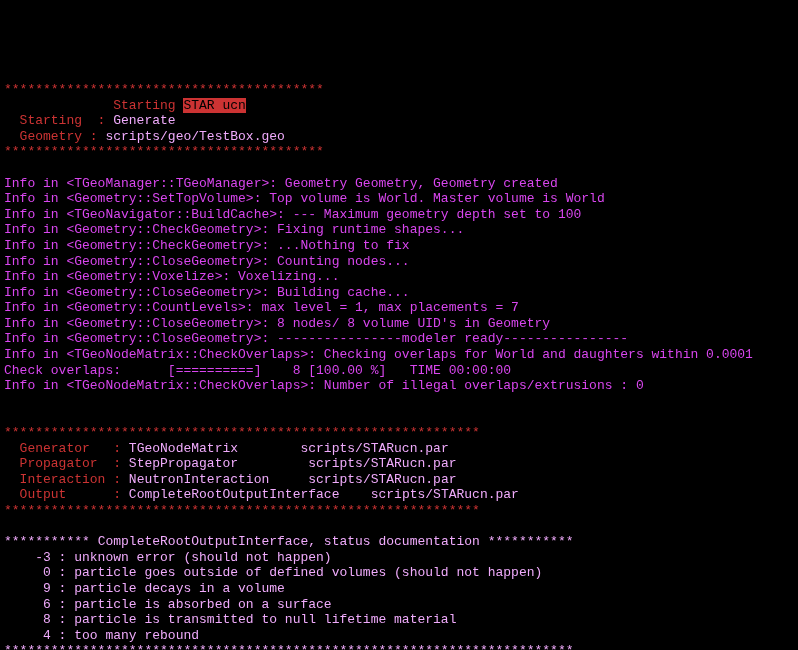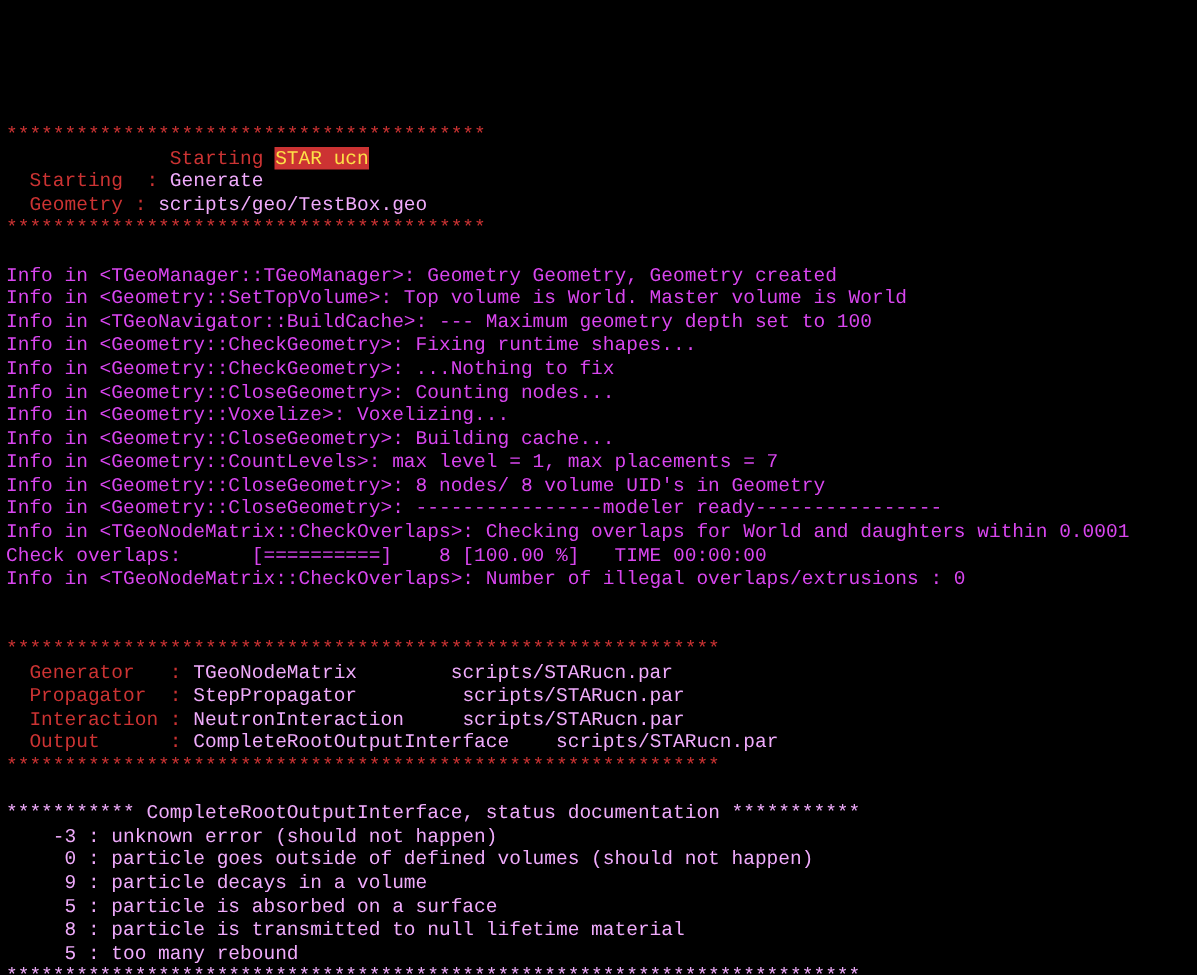--- a/index.html
+++ b/index.html
@@ -11,21 +11,21 @@
     padding: 4px;
     width: 798px;
     height: 650px;
     overflow: hidden;
     white-space: pre;
     line-height: 1.2;
   }
   .red { color: #cc3333; }
   .blue { color: #f0abfc; }
   .gray { color: #d946ef; }
-  .hl-red { background: #cc3333; color: #fde047; }
+  .hl-red { background: #cc3333; color: #000000; }
 </style>
 </head>
 <body>
 
 
 
 <div>
 <span class="red">*****************************************</span>
 <span class="red">              Starting </span><span class="hl-red">STAR ucn</span>
 <span class="red">  Starting  : </span><span class="blue">Generate</span>
@@ -52,23 +52,23 @@
 <span class="red">  Generator   : </span><span class="blue">TGeoNodeMatrix</span><span class="blue">        scripts/STARucn.par</span>
 <span class="red">  Propagator  : </span><span class="blue">StepPropagator</span><span class="blue">         scripts/STARucn.par</span>
 <span class="red">  Interaction : </span><span class="blue">NeutronInteraction</span><span class="blue">     scripts/STARucn.par</span>
 <span class="red">  Output      : </span><span class="blue">CompleteRootOutputInterface</span><span class="blue">    scripts/STARucn.par</span>
 <span class="red">*************************************************************</span>
 
 <span class="blue">*********** </span><span class="blue">CompleteRootOutputInterface, status documentation</span><span class="blue"> ***********</span>
 <span class="blue">    -3 : unknown error (should not happen)</span>
 <span class="blue">     0 : particle goes outside of defined volumes (should not happen)</span>
 <span class="blue">     9 : particle decays in a volume</span>
-<span class="blue">     5 : particle is absorbed on a surface</span>
+<span class="blue">     6 : particle is absorbed on a surface</span>
 <span class="blue">     8 : particle is transmitted to null lifetime material</span>
-<span class="blue">     5 : too many rebound</span>
+<span class="blue">     4 : too many rebound</span>
 <span class="blue">*************************************************************************</span>
 
 
 
 </div>
 
 
 
 
 </body></html>

